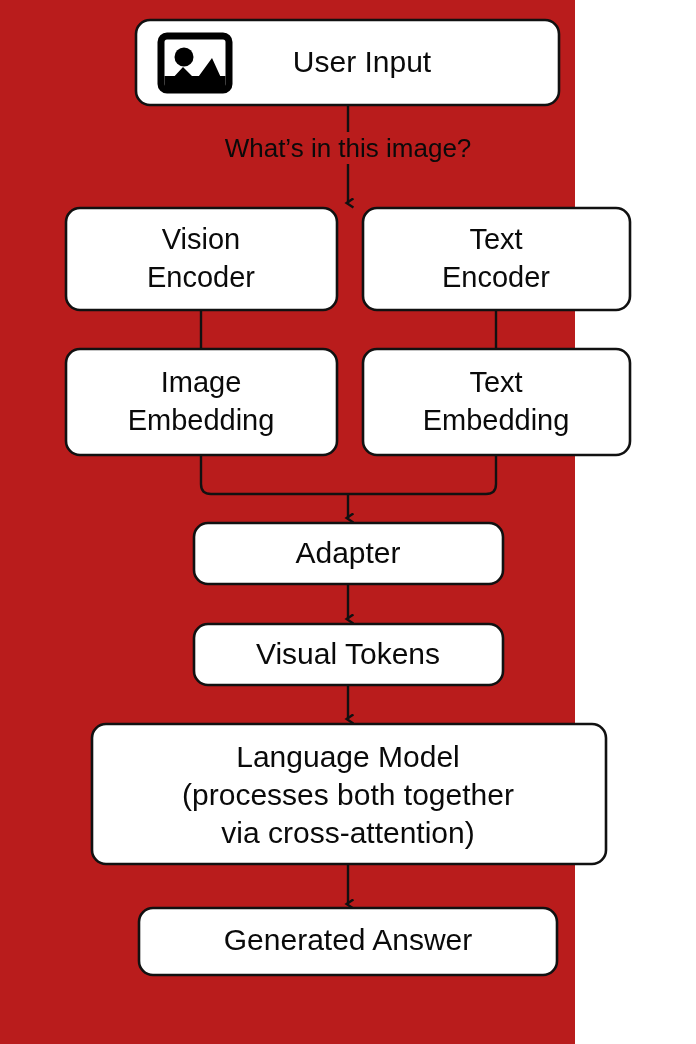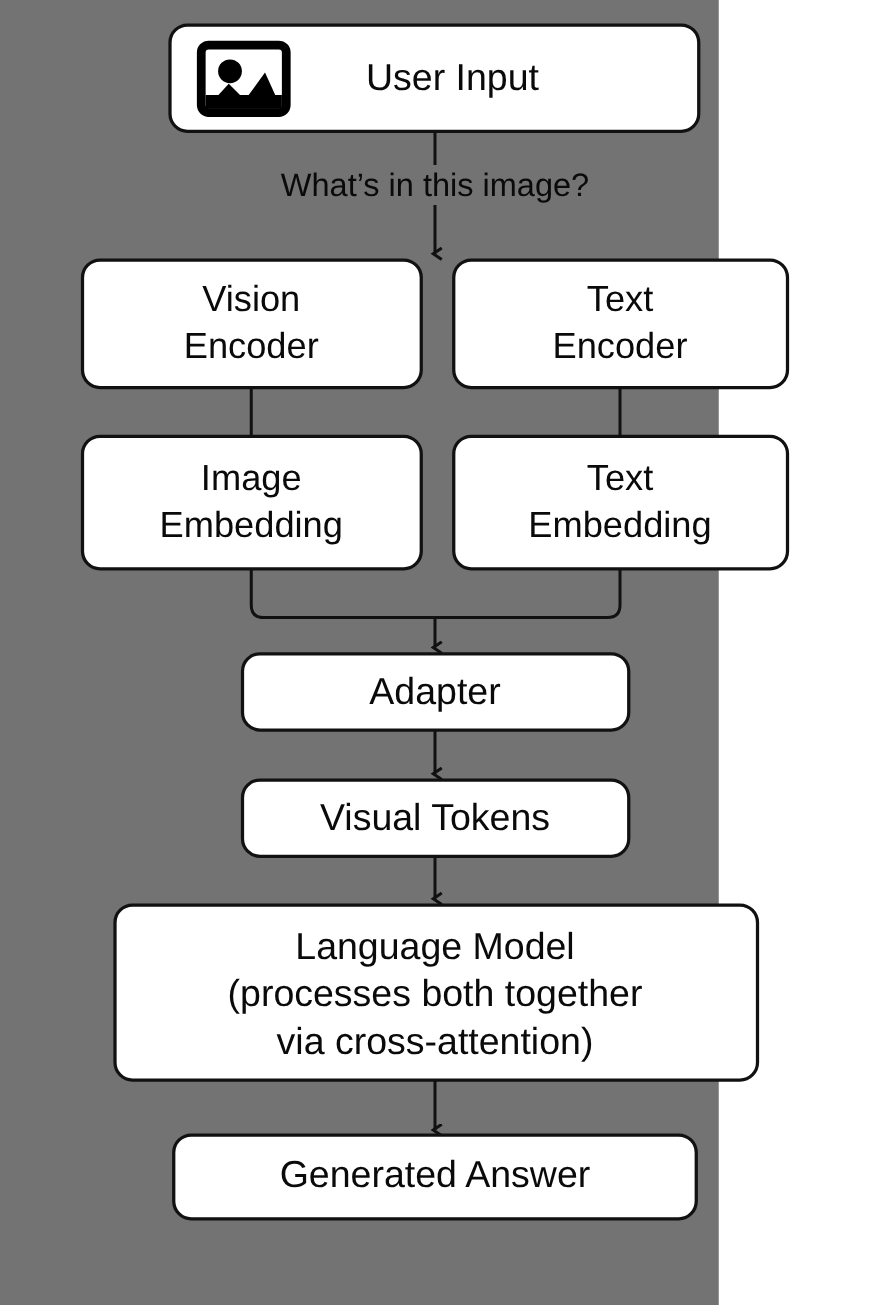--- a/index.html
+++ b/index.html
@@ -10,21 +10,21 @@
   body {
     width: 696px;
     height: 1044px;
     font-family: "Liberation Sans", sans-serif;
     overflow: hidden;
   }
   #diagram-root {
     position: relative;
     width: 575px;
     height: 1044px;
-    background: #737373;
+    background: #b91c1c;
   }
   svg.flow {
     display: block;
     width: 696px;
     height: 1044px;
   }
   .node-rect {
     fill: #ffffff;
     stroke: #111111;
     stroke-width: 2.6;

